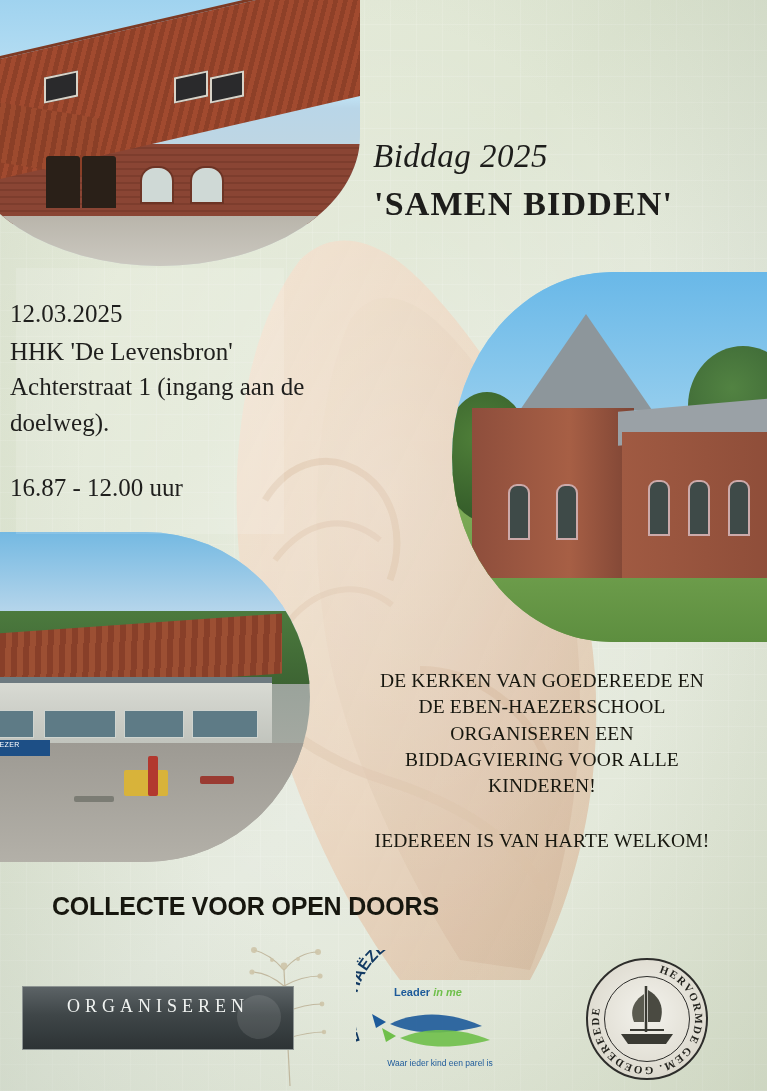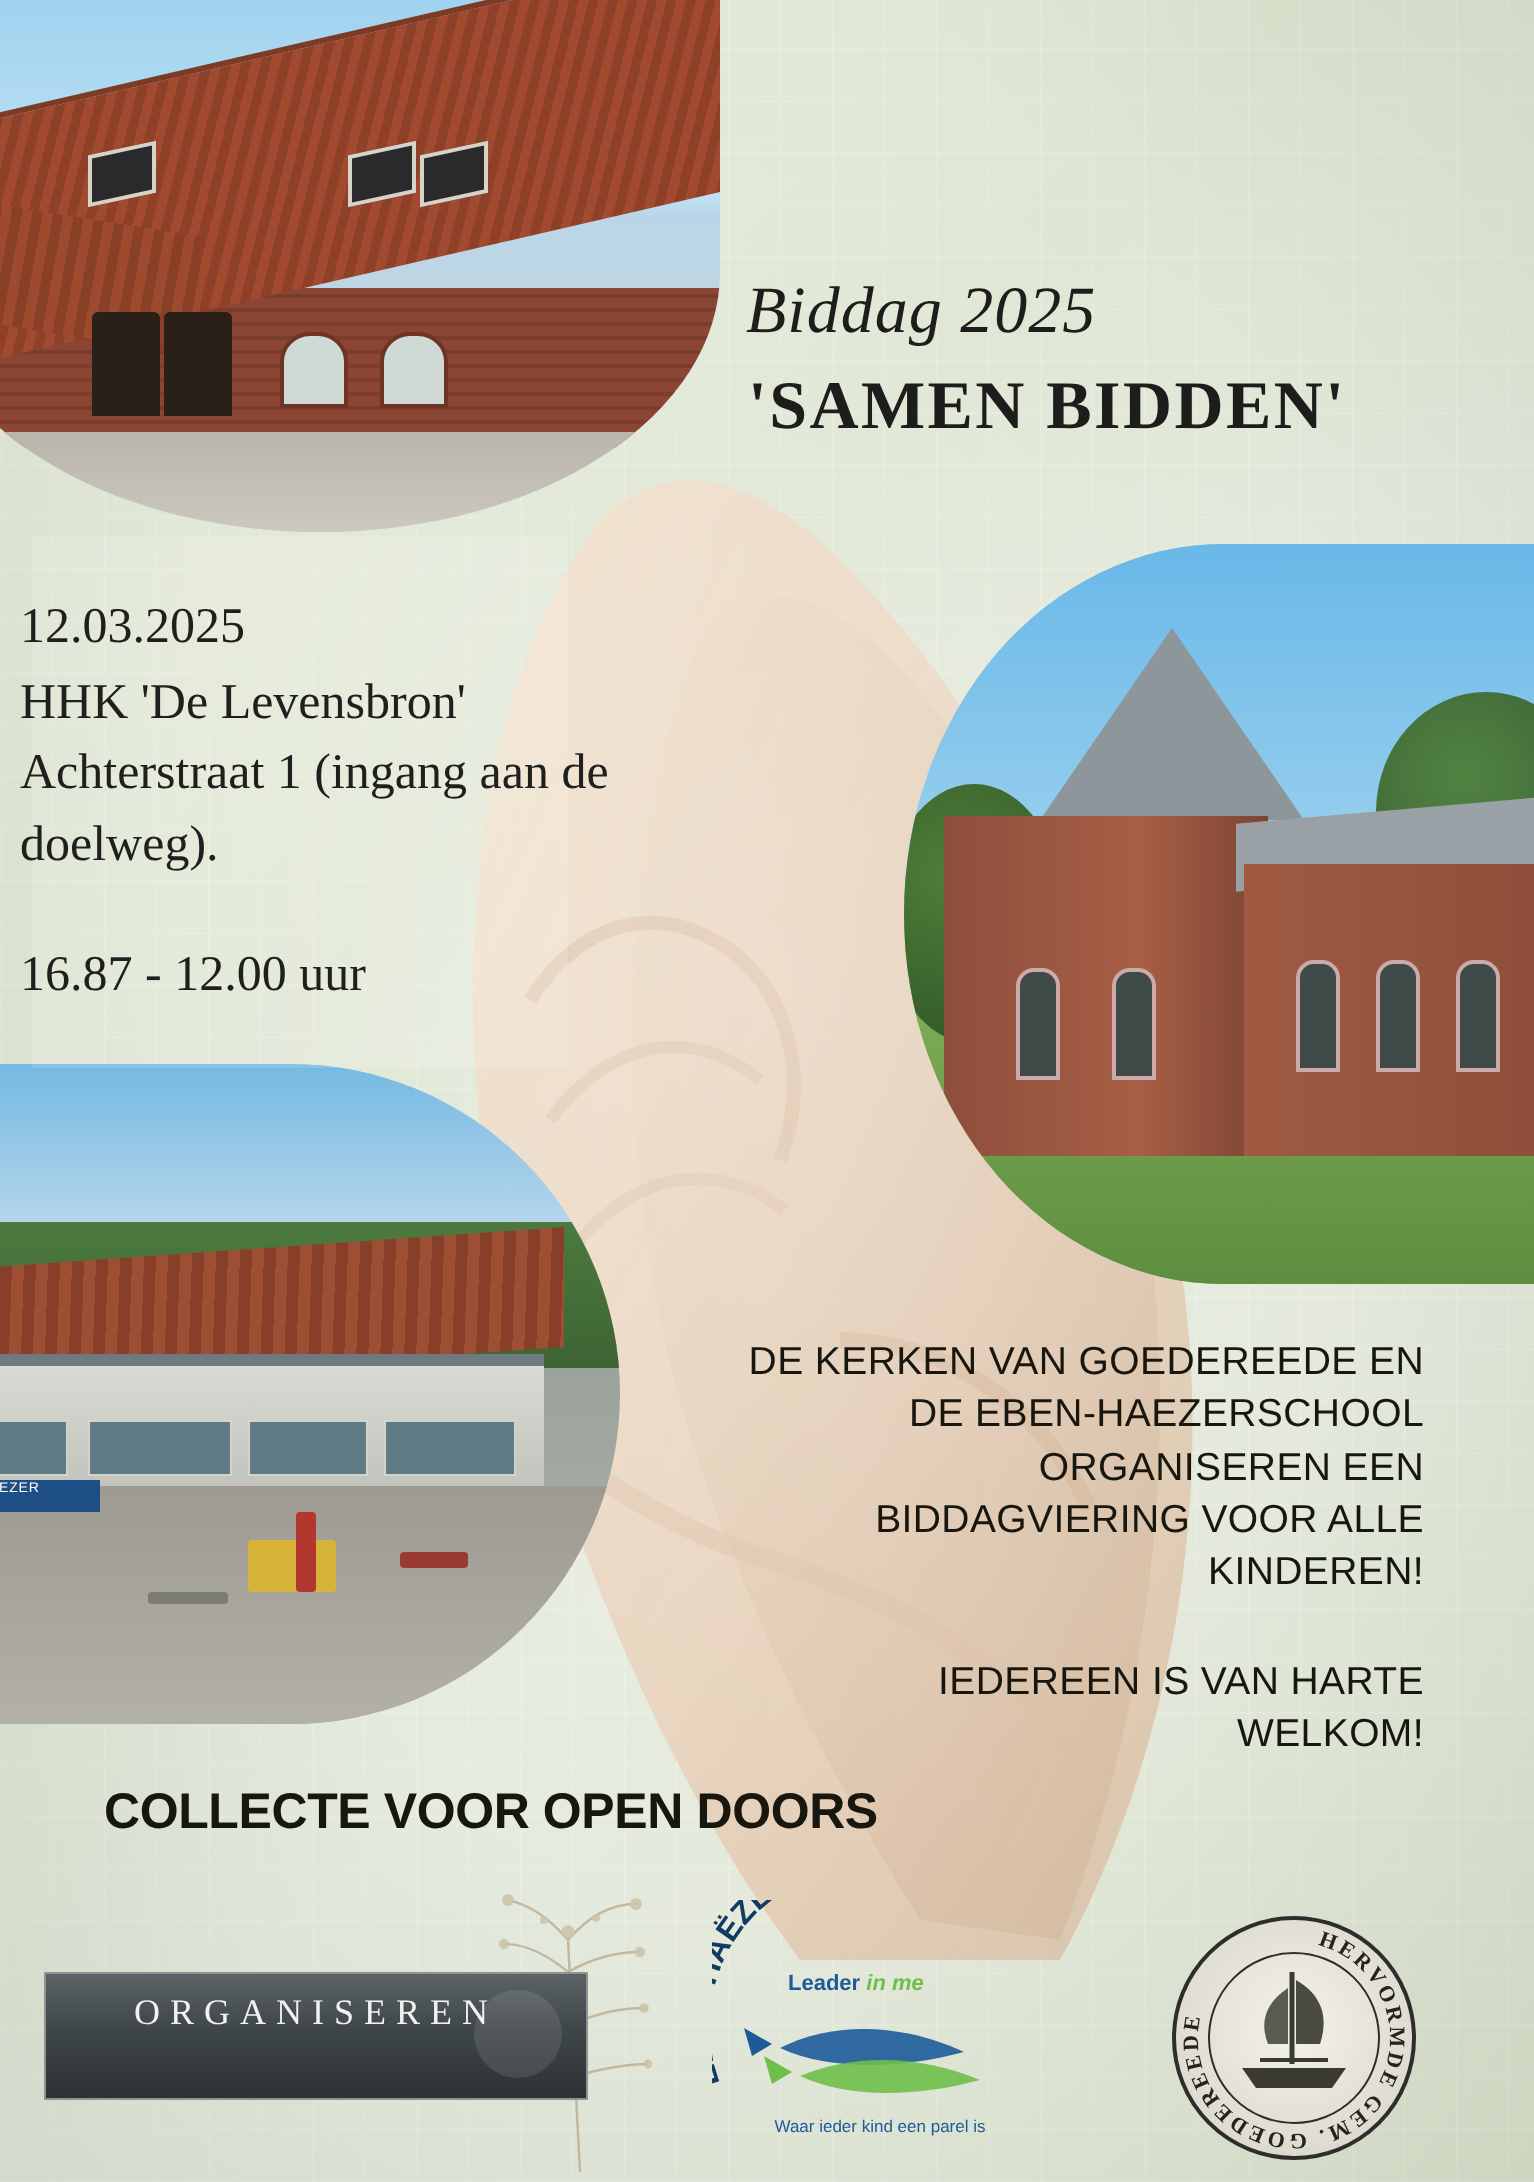--- a/index.html
+++ b/index.html
@@ -238,23 +238,23 @@
   .details .date { margin: 0 0 2px 0; }
   .details .venue { margin: 0; }
   .details .address { margin: 0; }
   .details .time { margin: 30px 0 0 0; }
 
   .body-text {
     position: absolute;
     left: 372px;
     top: 668px;
     width: 340px;
-    text-align: right;
+    text-align: center;
     color: #17170f;
-    font-family: Liberation Sans, sans-serif;
+    font-family: Liberation Serif, serif;
     font-size: 19.5px;
     line-height: 1.35;
     letter-spacing: .2px;
   }
   .body-text p { margin: 0; }
   .body-text .p2 { margin-top: 28px; }
 
   .collecte {
     position: absolute;
     left: 52px;

